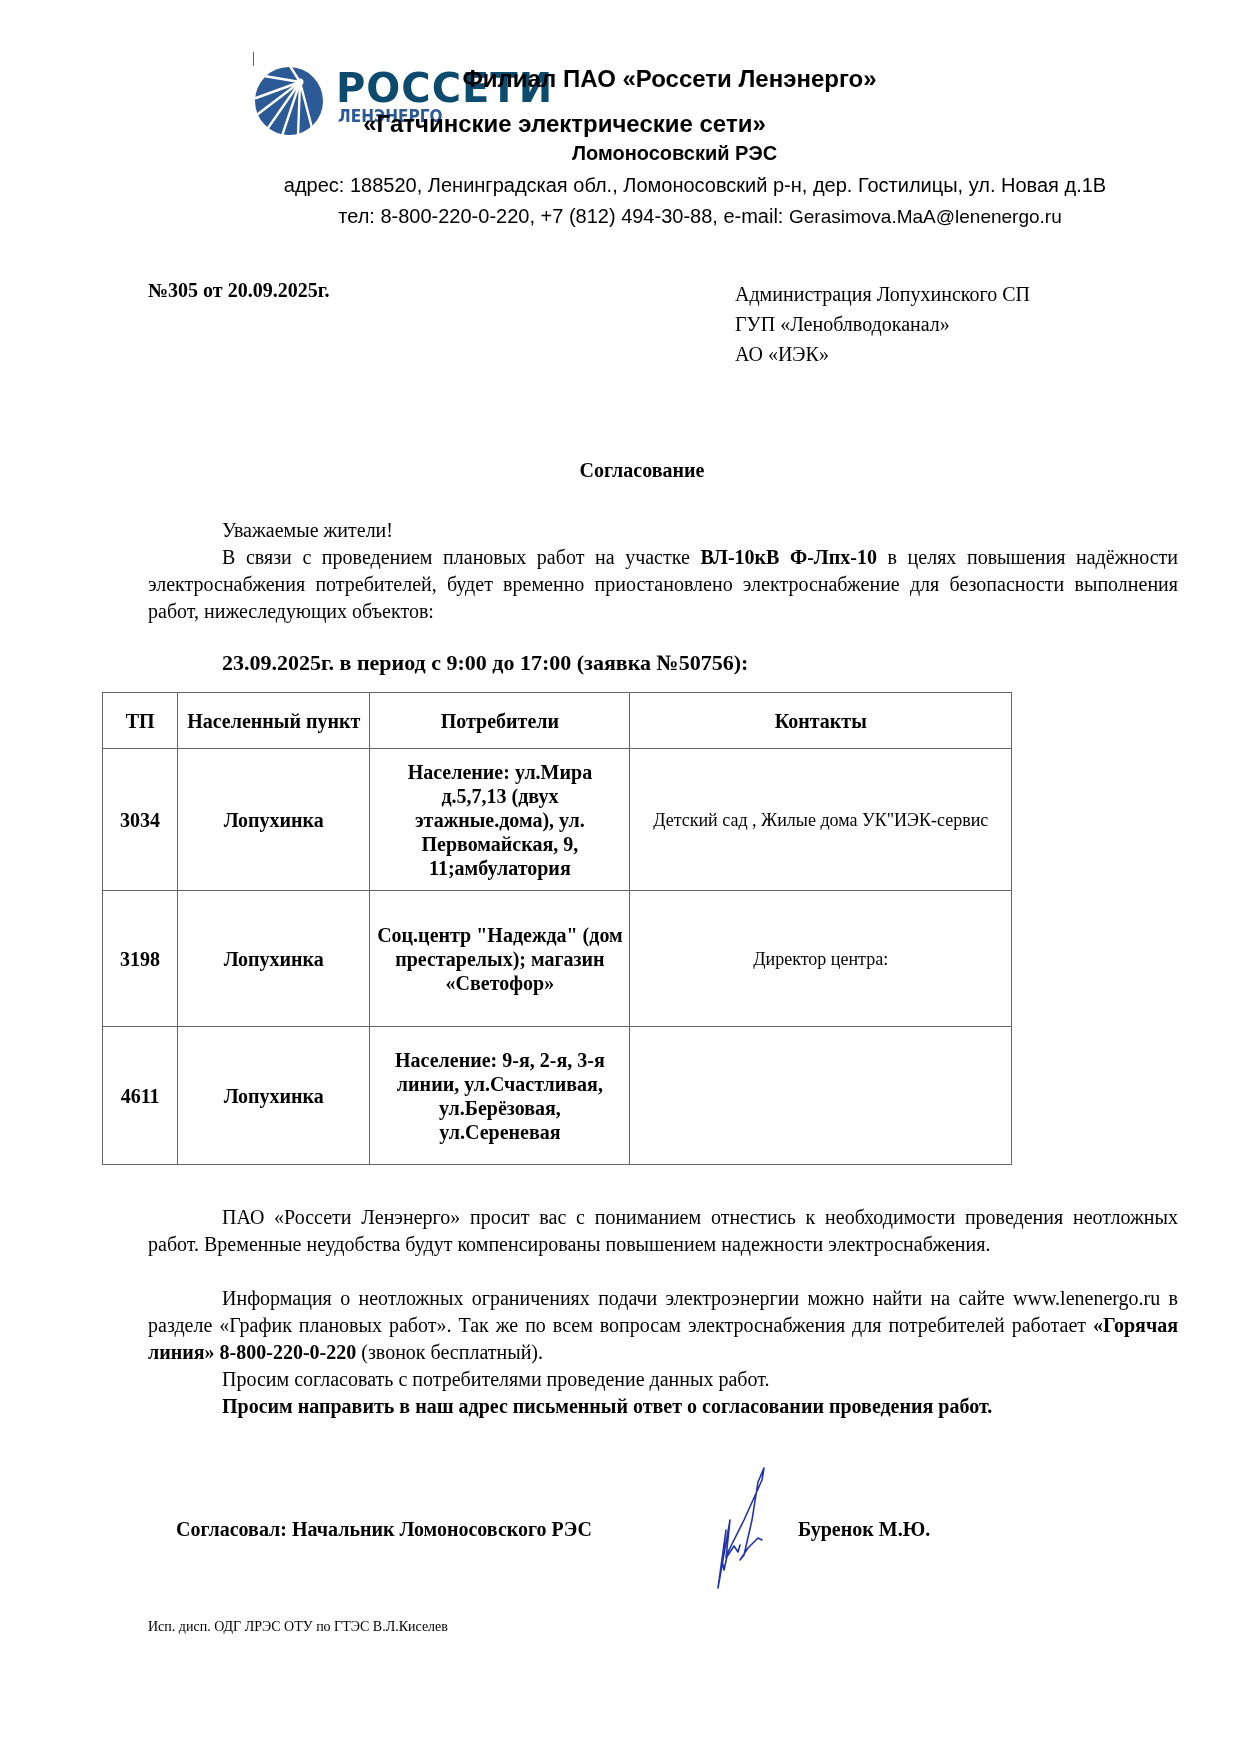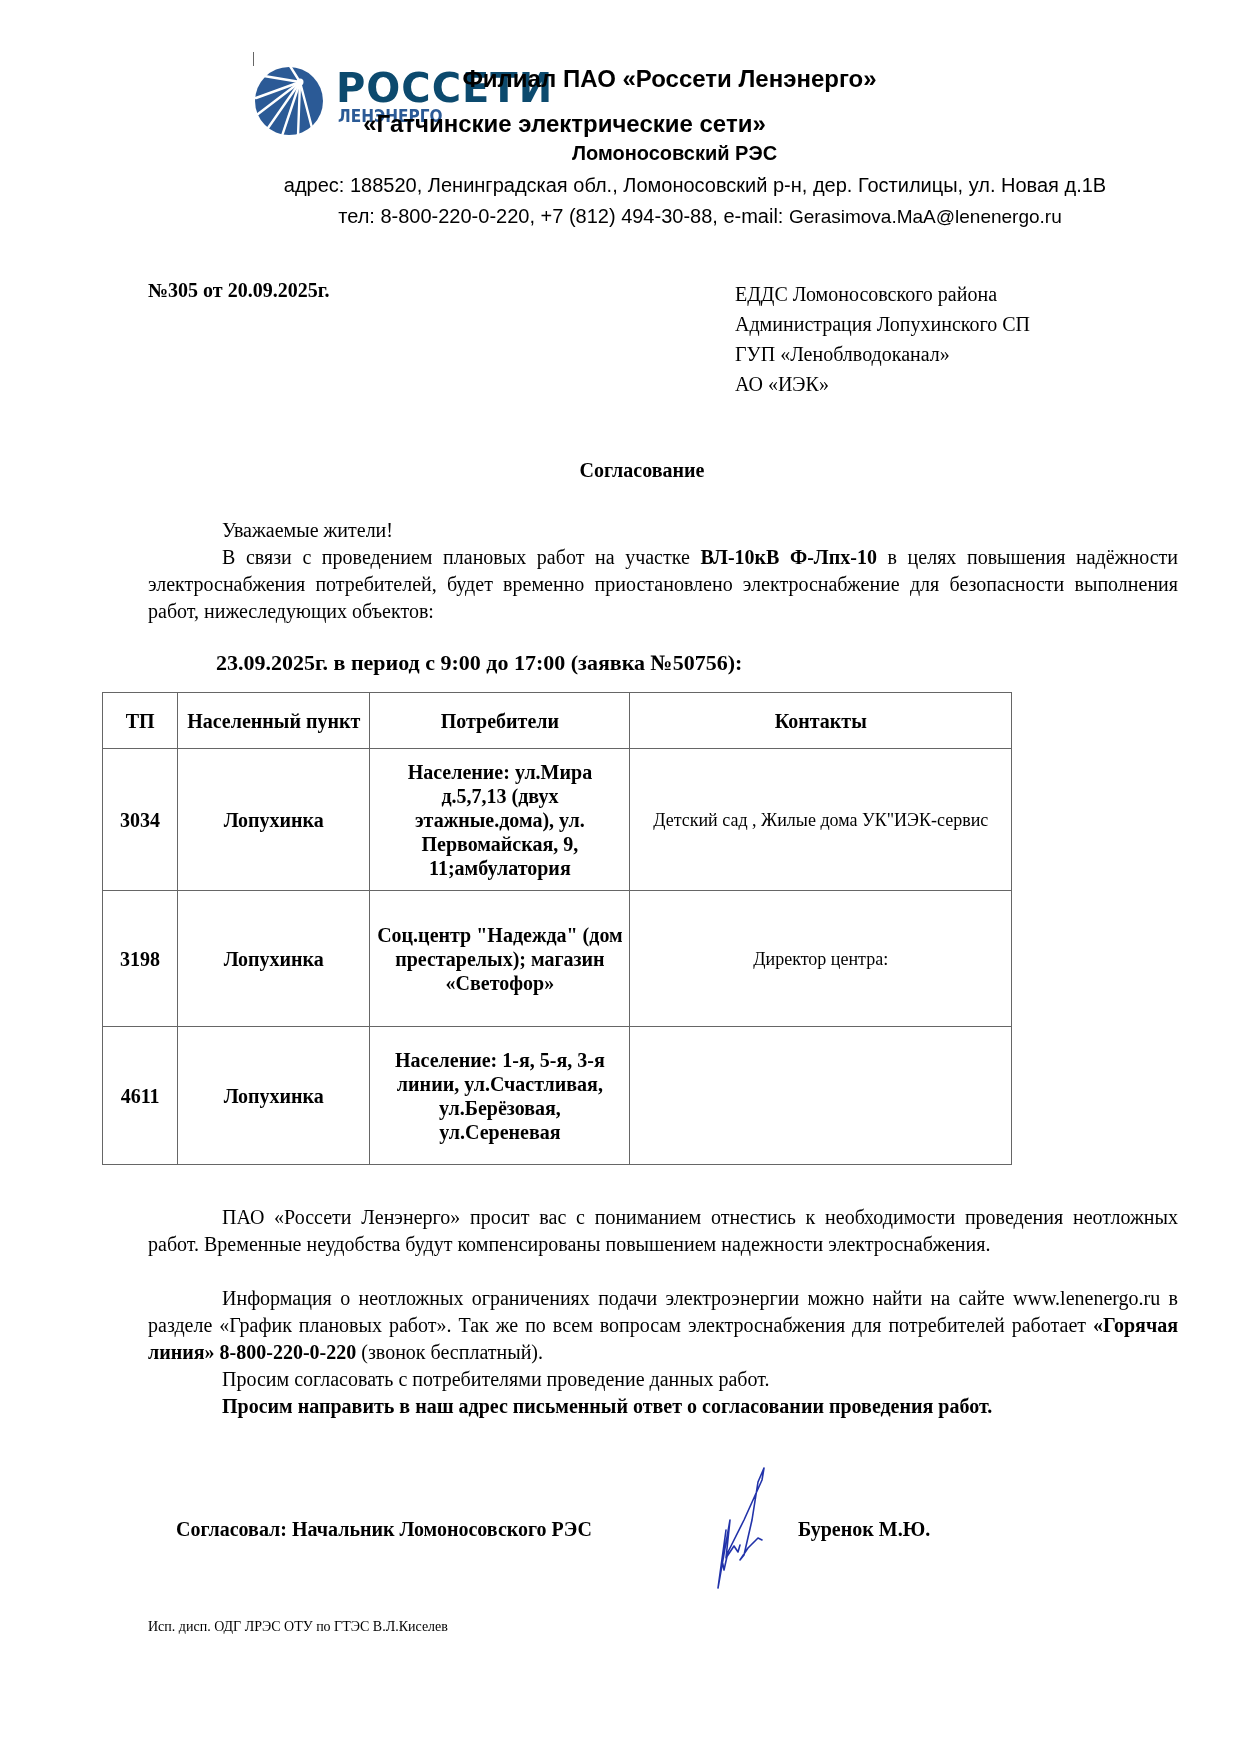--- a/index.html
+++ b/index.html
@@ -23,21 +23,21 @@
   .docnum { left: 148px; top: 279px; font-size: 20px; font-weight: bold; }
   .recipients { left: 735px; top: 279px; font-size: 20px; line-height: 30px; }
   .recipients div { white-space: nowrap; }
 
   .title { left: 0; width: 1240px; text-align: center; top: 459px; font-size: 20px; font-weight: bold; padding-left: 44px; box-sizing: border-box; }
 
   .para { left: 148px; width: 1030px; font-size: 20px; line-height: 27px; text-align: justify; }
   .indent { text-indent: 74px; }
   .greet { top: 517px; }
   .p1 { top: 544px; }
-  .date-line { left: 216px; top: 650px; font-size: 22px; font-weight: bold; }
+  .date-line { left: 222px; top: 650px; font-size: 22px; font-weight: bold; }
 
   table.grid { position: absolute; left: 102px; top: 692px; border-collapse: collapse; width: 910px; }
   table.grid td, table.grid th { border: 1.5px solid #666; text-align: center; vertical-align: middle; font-size: 20px; line-height: 24px; padding: 4px 6px; }
   table.grid th { font-weight: bold; height: 47px; }
   table.grid td.bold { font-weight: bold; }
   table.grid td.contact { font-weight: normal; font-size: 18px; }
   .r1 td { height: 133px; }
   .r2 td { height: 127px; }
   .r3 td { height: 129px; }
 
@@ -73,21 +73,20 @@
 <div class="abs logo-sub">ЛЕНЭНЕРГО</div>
 
 <div class="abs hdr1 hdr-line1 sans">Филиал ПАО «Россети Ленэнерго»</div>
 <div class="abs hdr1 hdr-line2 sans">«Гатчинские электрические сети»</div>
 <div class="abs hdr1 hdr-line3 sans">Ломоносовский РЭС</div>
 <div class="abs addr sans">адрес: 188520, Ленинградская обл., Ломоносовский р-н, дер. Гостилицы, ул. Новая д.1В</div>
 <div class="abs tel sans"><span>тел: 8-800-220-0-220, +7 (812) 494-30-88, e-mail: </span><span class="mail">Gerasimova.MaA@lenenergo.ru</span></div>
 
 <div class="abs docnum serif">№305 от 20.09.2025г.</div>
 <div class="abs recipients serif">
-  <div>ЕДДС Ломоносовского района</div>
   <div>Администрация Лопухинского СП</div>
   <div>ГУП «Леноблводоканал»</div>
   <div>АО «ИЭК»</div>
 </div>
 
 <div class="abs title serif">Согласование</div>
 
 <div class="abs para indent greet serif">Уважаемые жители!</div>
 <div class="abs para indent p1 serif"><span>В связи с проведением плановых работ на участке </span><b>ВЛ-10кВ Ф-Лпх-10</b><span> в целях повышения надёжности электроснабжения потребителей, будет временно приостановлено электроснабжение для безопасности выполнения работ, нижеследующих объектов:</span></div>
 <div class="abs date-line serif">23.09.2025г. в период с 9:00 до 17:00 (заявка №50756):</div>
@@ -116,21 +115,21 @@
     </tr>
     <tr class="r2">
       <td class="bold">3198</td>
       <td class="bold">Лопухинка</td>
       <td class="bold">Соц.центр "Надежда" (дом престарелых); магазин «Светофор»</td>
       <td class="contact">Директор центра:</td>
     </tr>
     <tr class="r3">
       <td class="bold">4611</td>
       <td class="bold">Лопухинка</td>
-      <td class="bold">Население: 1-я, 5-я, 3-я линии, ул.Счастливая, ул.Берёзовая, ул.Сереневая</td>
+      <td class="bold">Население: 9-я, 2-я, 3-я линии, ул.Счастливая, ул.Берёзовая, ул.Сереневая</td>
       <td class="contact"></td>
     </tr>
   </tbody>
 </table>
 
 <div class="abs para indent p2 serif">ПАО «Россети Ленэнерго» просит вас с пониманием отнестись к необходимости проведения неотложных работ. Временные неудобства будут компенсированы повышением надежности электроснабжения.</div>
 <div class="abs para indent p3 serif"><span>Информация о неотложных ограничениях подачи электроэнергии можно найти на сайте www.lenenergo.ru в разделе «График плановых работ». Так же по всем вопросам электроснабжения для потребителей работает </span><b>«Горячая линия» 8-800-220-0-220</b><span> (звонок бесплатный).</span></div>
 <div class="abs para indent p4 serif">Просим согласовать с потребителями проведение данных работ.</div>
 <div class="abs para indent p5 serif">Просим направить в наш адрес письменный ответ о согласовании проведения работ.</div>
 

